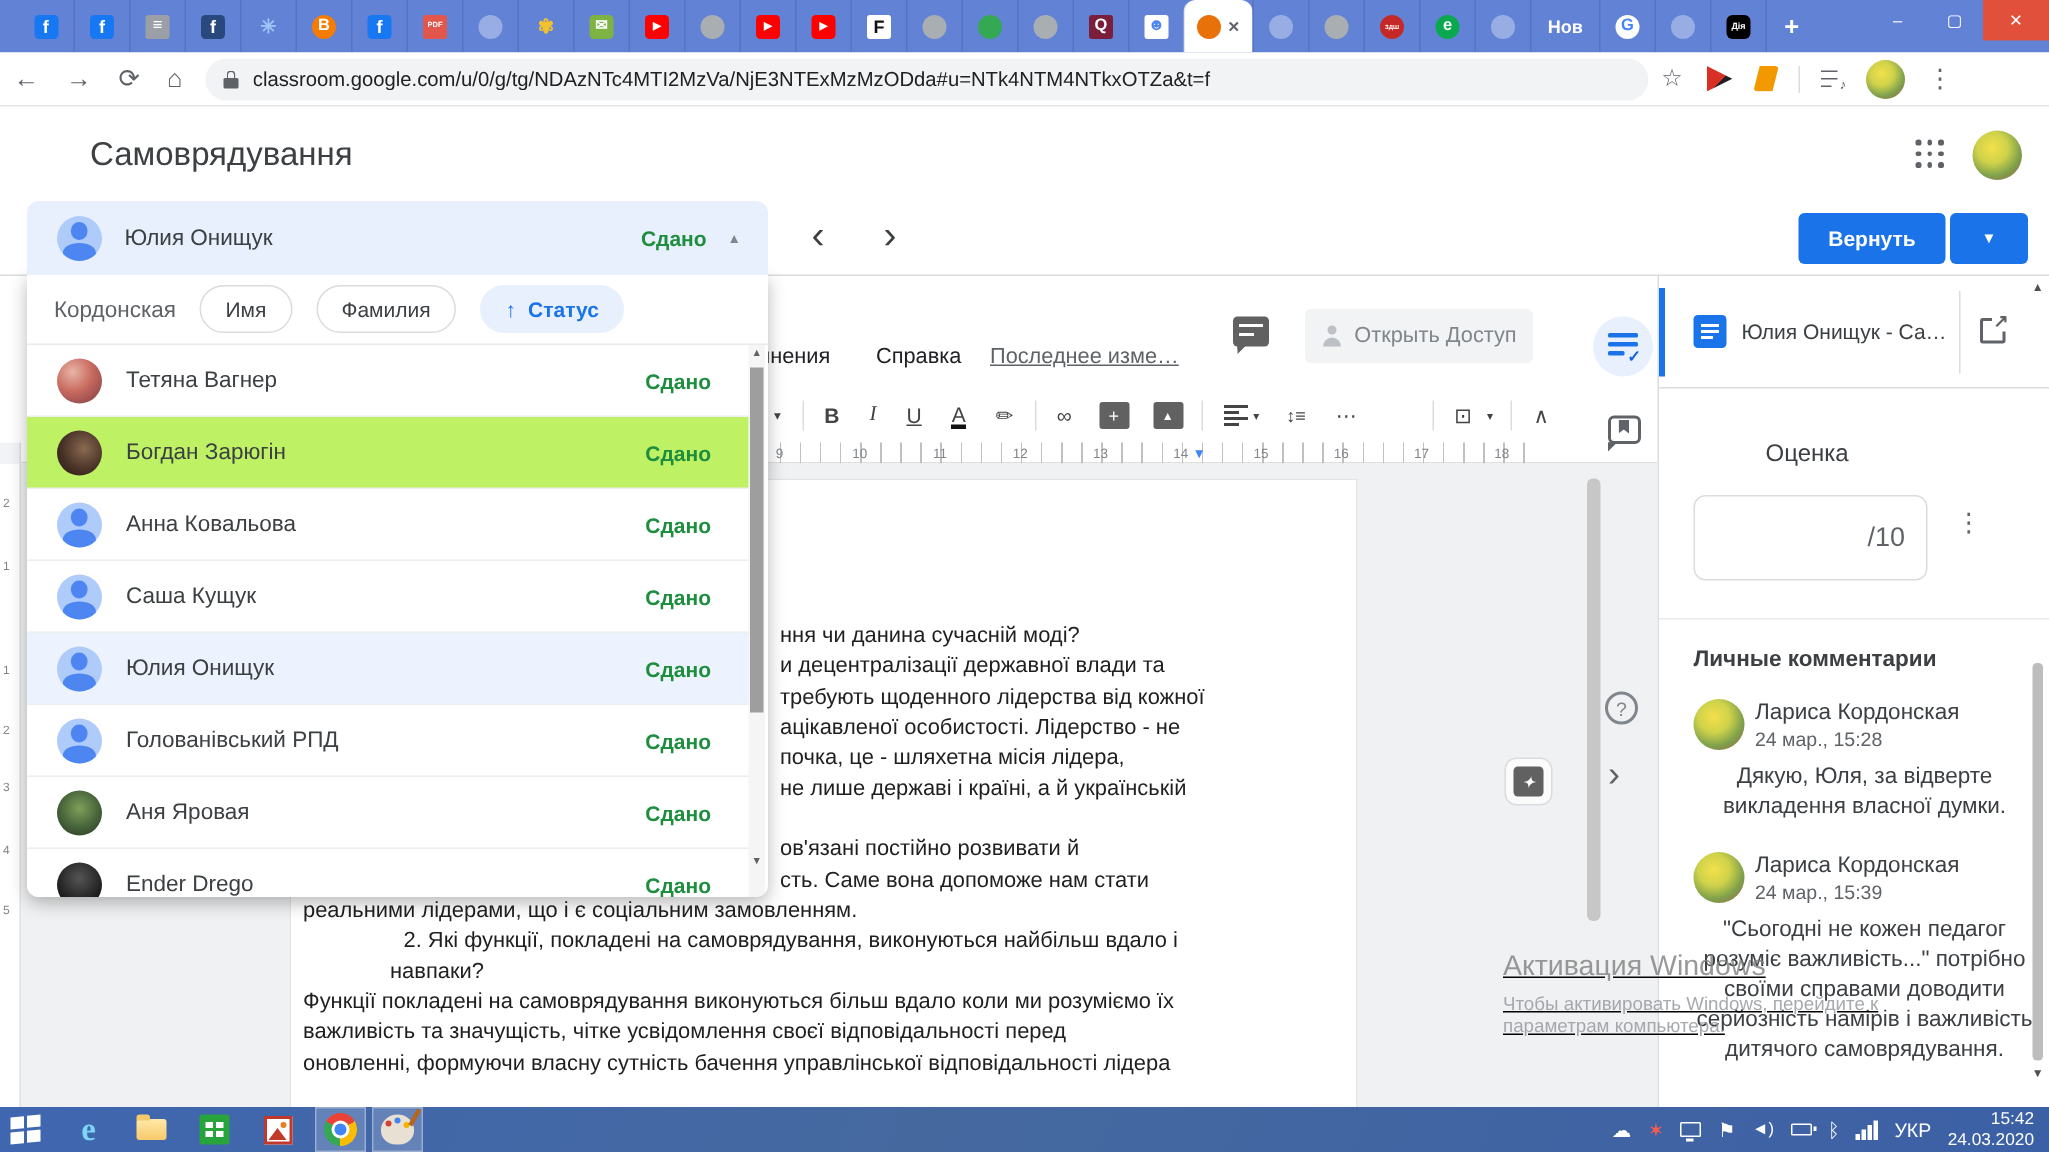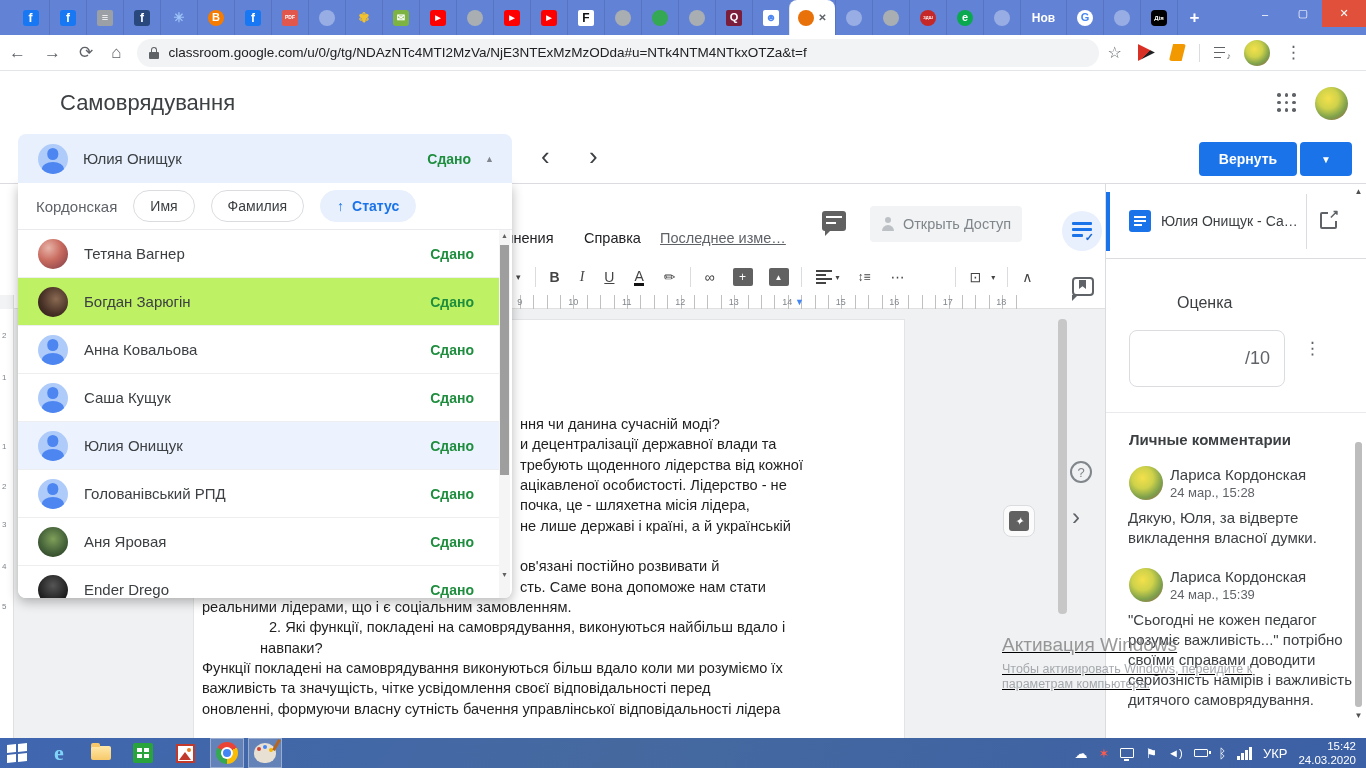--- a/index.html
+++ b/index.html
@@ -144,21 +144,21 @@
   .gr-box{position:absolute;left:23px;top:146px;width:156px;height:57px;border:1px solid #dadce0;border-radius:8px;font-size:18px;color:#5f6368;text-align:right;padding-right:14px;background:#fff;}
   .gr-box::placeholder{color:#5f6368;}
   .kebab{position:absolute;left:198px;top:160px;color:#5f6368;font-size:17px;letter-spacing:0;line-height:9px;width:10px;text-align:center;cursor:pointer;}
   .gdiv{position:absolute;left:0;top:228px;width:261px;height:1px;background:#e8eaed;}
   .cm-title{position:absolute;left:23px;top:247px;font-size:15px;font-weight:bold;color:#3c4043;}
   .comments{position:absolute;left:0;top:278px;width:250px;}
   .cmt{position:relative;margin-bottom:16px;}
   .cmt .av-c{position:absolute;left:23px;top:4px;width:34px;height:34px;border-radius:50%;}
   .cm-name{margin-left:64px;font-size:15px;color:#3c4043;padding-top:4px;}
   .cm-time{margin-left:64px;font-size:13px;color:#5f6368;margin-top:2px;}
-  .cm-body{position:relative;z-index:45;margin:8px 0 0 22px;width:230px;font-size:15px;line-height:20px;color:#3c4043;}
+  .cm-body{position:relative;z-index:45;margin:8px 0 0 22px;width:230px;font-size:15px;line-height:20px;color:#3c4043;text-align:center;}
   .pscroll{position:absolute;right:3px;top:0;width:9px;height:555px;}
   .psthumb{position:absolute;left:1px;top:258px;width:7px;height:265px;background:#bdbdbd;border-radius:3px;}
   .psarr{position:absolute;left:0;width:9px;text-align:center;font-size:8px;color:#505050;}
 
   
   .watermark{position:absolute;left:1002px;top:634px;z-index:40;pointer-events:none;text-decoration:underline;}
   .wm1{font-size:19px;color:rgba(128,128,128,.8);}
   .wm2{font-size:12.5px;color:rgba(150,155,160,.85);margin-top:6px;}
 
   

